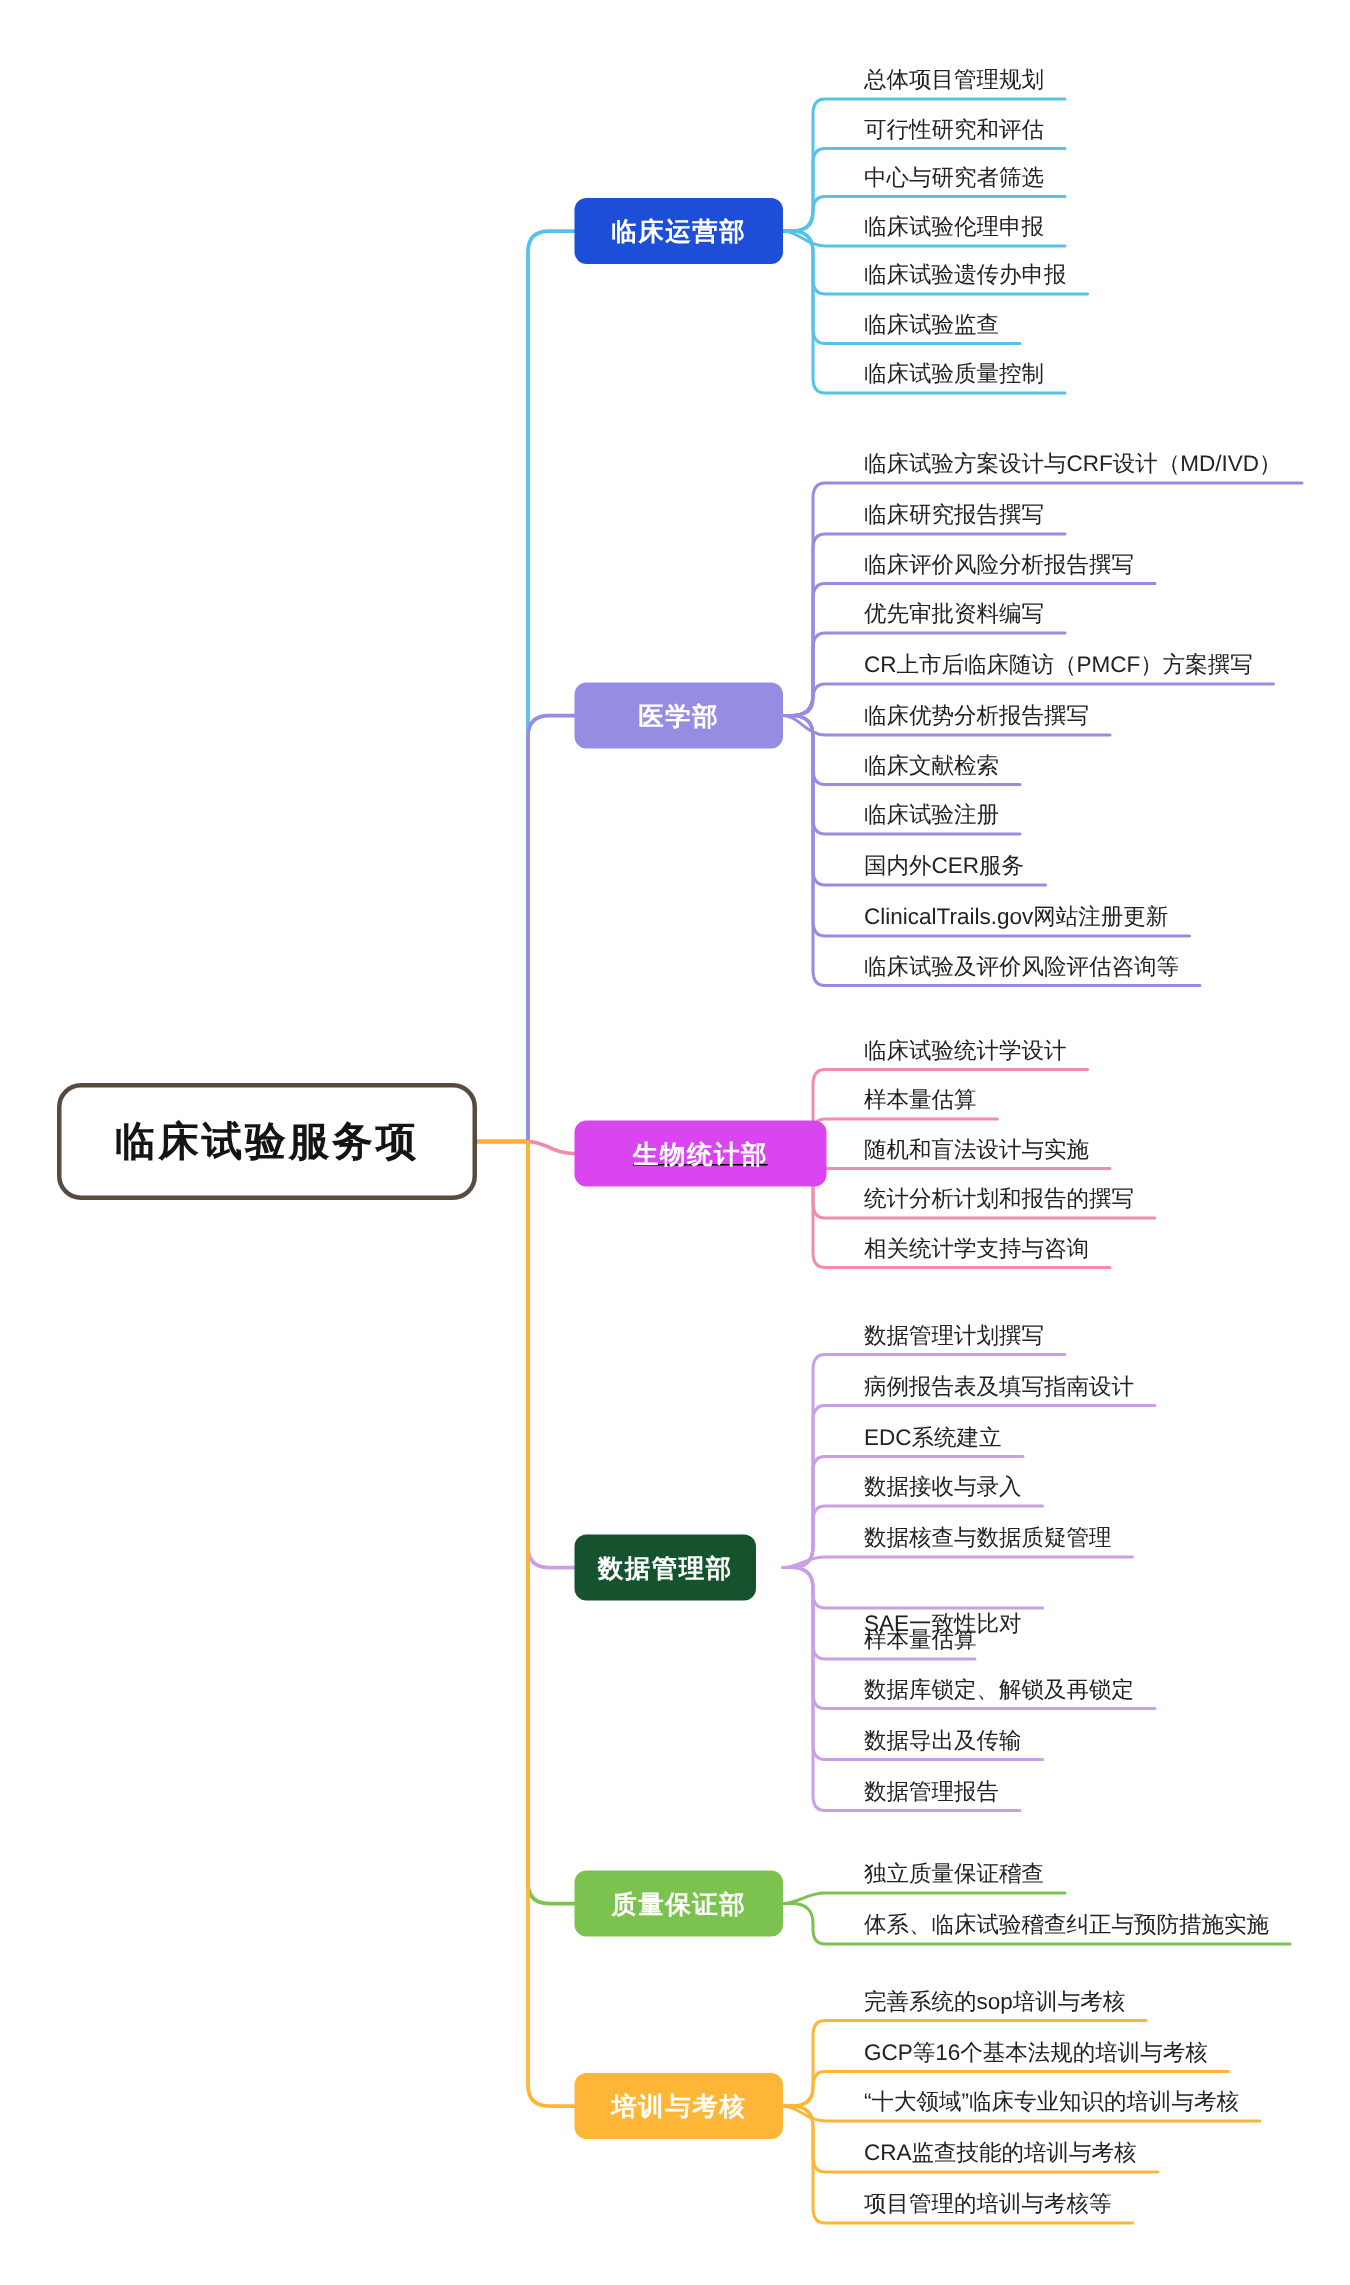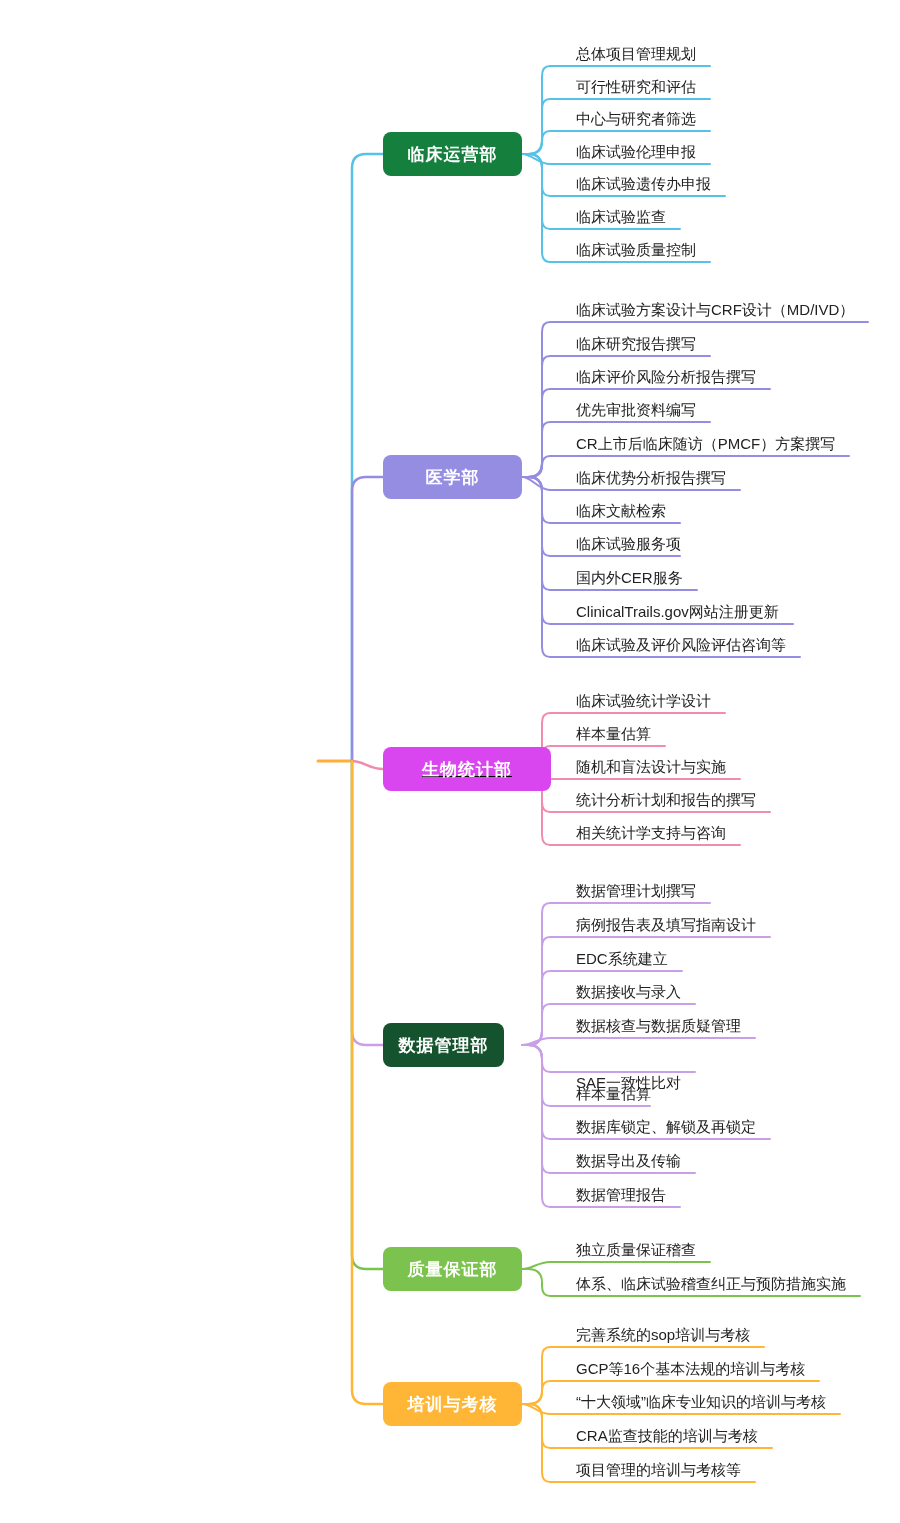--- a/index.html
+++ b/index.html
@@ -100,42 +100,45 @@
       <path d="M 522 1045 L 528 1045 Q 542 1045 542 1059 L 542 1163 Q 542 1173 550 1173 L 695 1173" stroke="#c9a0e8" stroke-width="2" fill="none" stroke-linecap="round"></path>
       <path d="M 522 1045 L 528 1045 Q 542 1045 542 1059 L 542 1197 Q 542 1207 550 1207 L 680 1207" stroke="#c9a0e8" stroke-width="2" fill="none" stroke-linecap="round"></path>
       <path d="M 522 1269 C 532 1269 538 1262 550 1262 L 710 1262" stroke="#7cc24e" stroke-width="2" fill="none" stroke-linecap="round"></path>
       <path d="M 522 1269 L 528 1269 Q 542 1269 542 1282.5 L 542 1286 Q 542 1296 550 1296 L 860 1296" stroke="#7cc24e" stroke-width="2" fill="none" stroke-linecap="round"></path>
       <path d="M 522 1404 L 528 1404 Q 542 1404 542 1390 L 542 1357 Q 542 1347 550 1347 L 764 1347" stroke="#ffb636" stroke-width="2" fill="none" stroke-linecap="round"></path>
       <path d="M 522 1404 L 528 1404 Q 542 1404 542 1392.5 L 542 1391 Q 542 1381 550 1381 L 819 1381" stroke="#ffb636" stroke-width="2" fill="none" stroke-linecap="round"></path>
       <path d="M 522 1404 C 532 1404 538 1414 550 1414 L 840 1414" stroke="#ffb636" stroke-width="2" fill="none" stroke-linecap="round"></path>
       <path d="M 522 1404 L 528 1404 Q 542 1404 542 1418 L 542 1438 Q 542 1448 550 1448 L 772 1448" stroke="#ffb636" stroke-width="2" fill="none" stroke-linecap="round"></path>
       <path d="M 522 1404 L 528 1404 Q 542 1404 542 1418 L 542 1472 Q 542 1482 550 1482 L 755 1482" stroke="#ffb636" stroke-width="2" fill="none" stroke-linecap="round"></path>
     </svg>
+  <div class="root-node" style="border-color: rgb(87, 74, 62);">
+    <span>临床试验服务项</span>
+  </div>
   <div id="nodes">
-      <div class="branch-node" style="left: 383px; top: 132px; width: 139px; height: 44px; background: #15803d;">
+      <div class="branch-node" style="left: 383px; top: 132px; width: 139px; height: 44px; background: #1d4ed8;">
         <span>临床运营部</span>
       </div>
       <div class="leaf-node" style="left: 540px; top: 43px;">总体项目管理规划</div>
       <div class="leaf-node" style="left: 540px; top: 76px;">可行性研究和评估</div>
       <div class="leaf-node" style="left: 540px; top: 108px;">中心与研究者筛选</div>
       <div class="leaf-node" style="left: 540px; top: 141px;">临床试验伦理申报</div>
       <div class="leaf-node" style="left: 540px; top: 173px;">临床试验遗传办申报</div>
       <div class="leaf-node" style="left: 540px; top: 206px;">临床试验监查</div>
       <div class="leaf-node" style="left: 540px; top: 239px;">临床试验质量控制</div>
       <div class="branch-node" style="left: 383px; top: 455px; width: 139px; height: 44px; background: rgb(149, 141, 226);">
         <span>医学部</span>
       </div>
       <div class="leaf-node" style="left: 540px; top: 299px;">临床试验方案设计与CRF设计（MD/IVD）</div>
       <div class="leaf-node" style="left: 540px; top: 333px;">临床研究报告撰写</div>
       <div class="leaf-node" style="left: 540px; top: 366px;">临床评价风险分析报告撰写</div>
       <div class="leaf-node" style="left: 540px; top: 399px;">优先审批资料编写</div>
       <div class="leaf-node" style="left: 540px; top: 433px;">CR上市后临床随访（PMCF）方案撰写</div>
       <div class="leaf-node" style="left: 540px; top: 467px;">临床优势分析报告撰写</div>
       <div class="leaf-node" style="left: 540px; top: 500px;">临床文献检索</div>
-      <div class="leaf-node" style="left: 540px; top: 533px;">临床试验服务项</div>
+      <div class="leaf-node" style="left: 540px; top: 533px;">临床试验注册</div>
       <div class="leaf-node" style="left: 540px; top: 567px;">国内外CER服务</div>
       <div class="leaf-node" style="left: 540px; top: 601px;">ClinicalTrails.gov网站注册更新</div>
       <div class="leaf-node" style="left: 540px; top: 634px;">临床试验及评价风险评估咨询等</div>
       <div class="branch-node" style="left: 383px; top: 747px; width: 168px; height: 44px; background: #d946ef; text-decoration: underline;">
         <span>生物统计部</span>
       </div>
       <div class="leaf-node" style="left: 540px; top: 690px;">临床试验统计学设计</div>
       <div class="leaf-node" style="left: 540px; top: 723px;">样本量估算</div>
       <div class="leaf-node" style="left: 540px; top: 756px;">随机和盲法设计与实施</div>
       <div class="leaf-node" style="left: 540px; top: 789px;">统计分析计划和报告的撰写</div>

